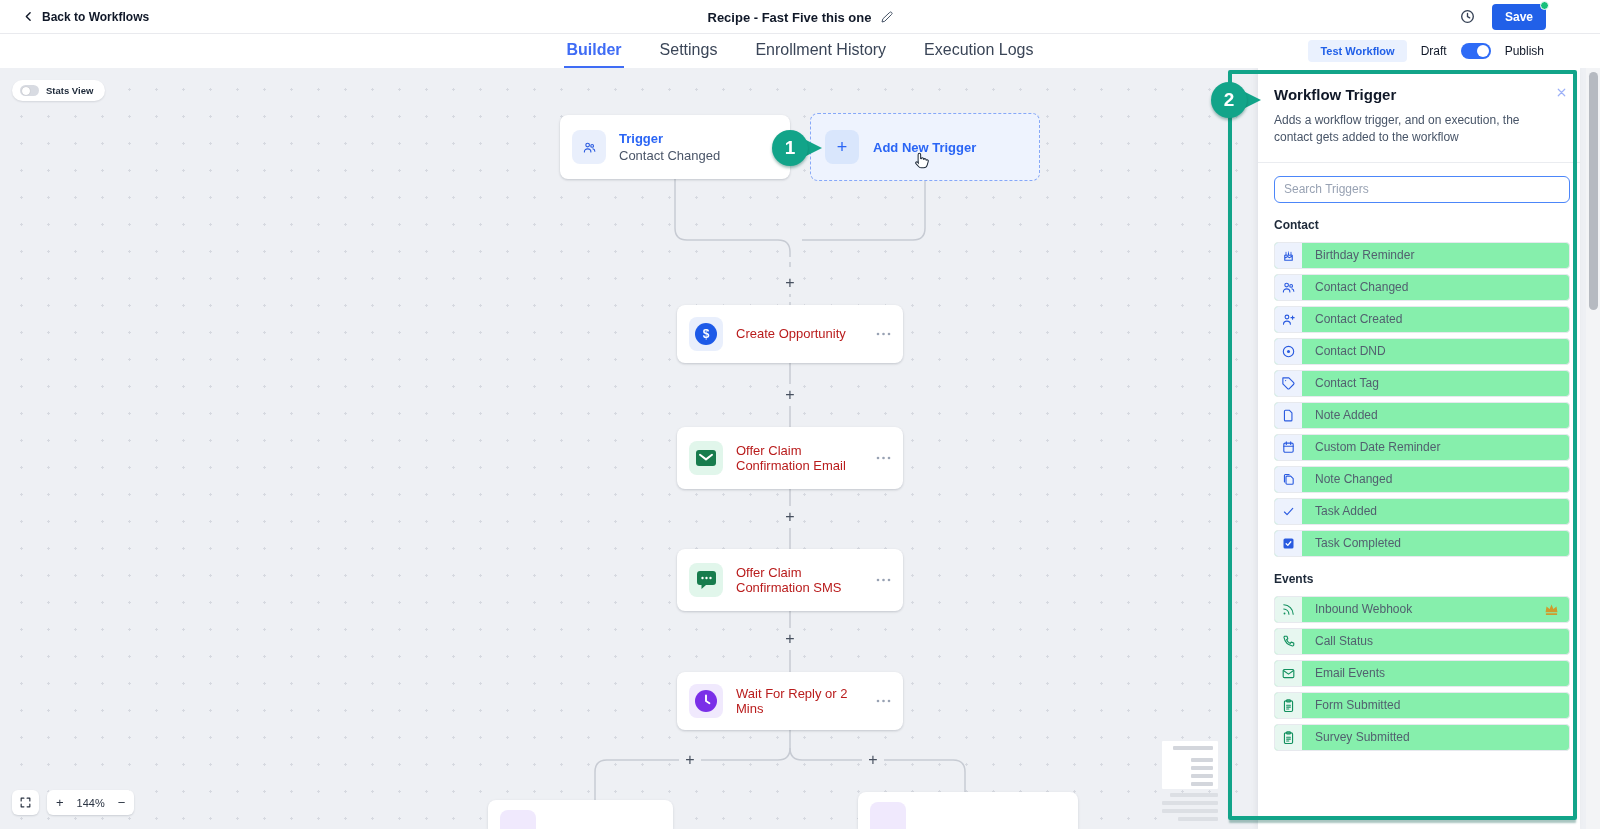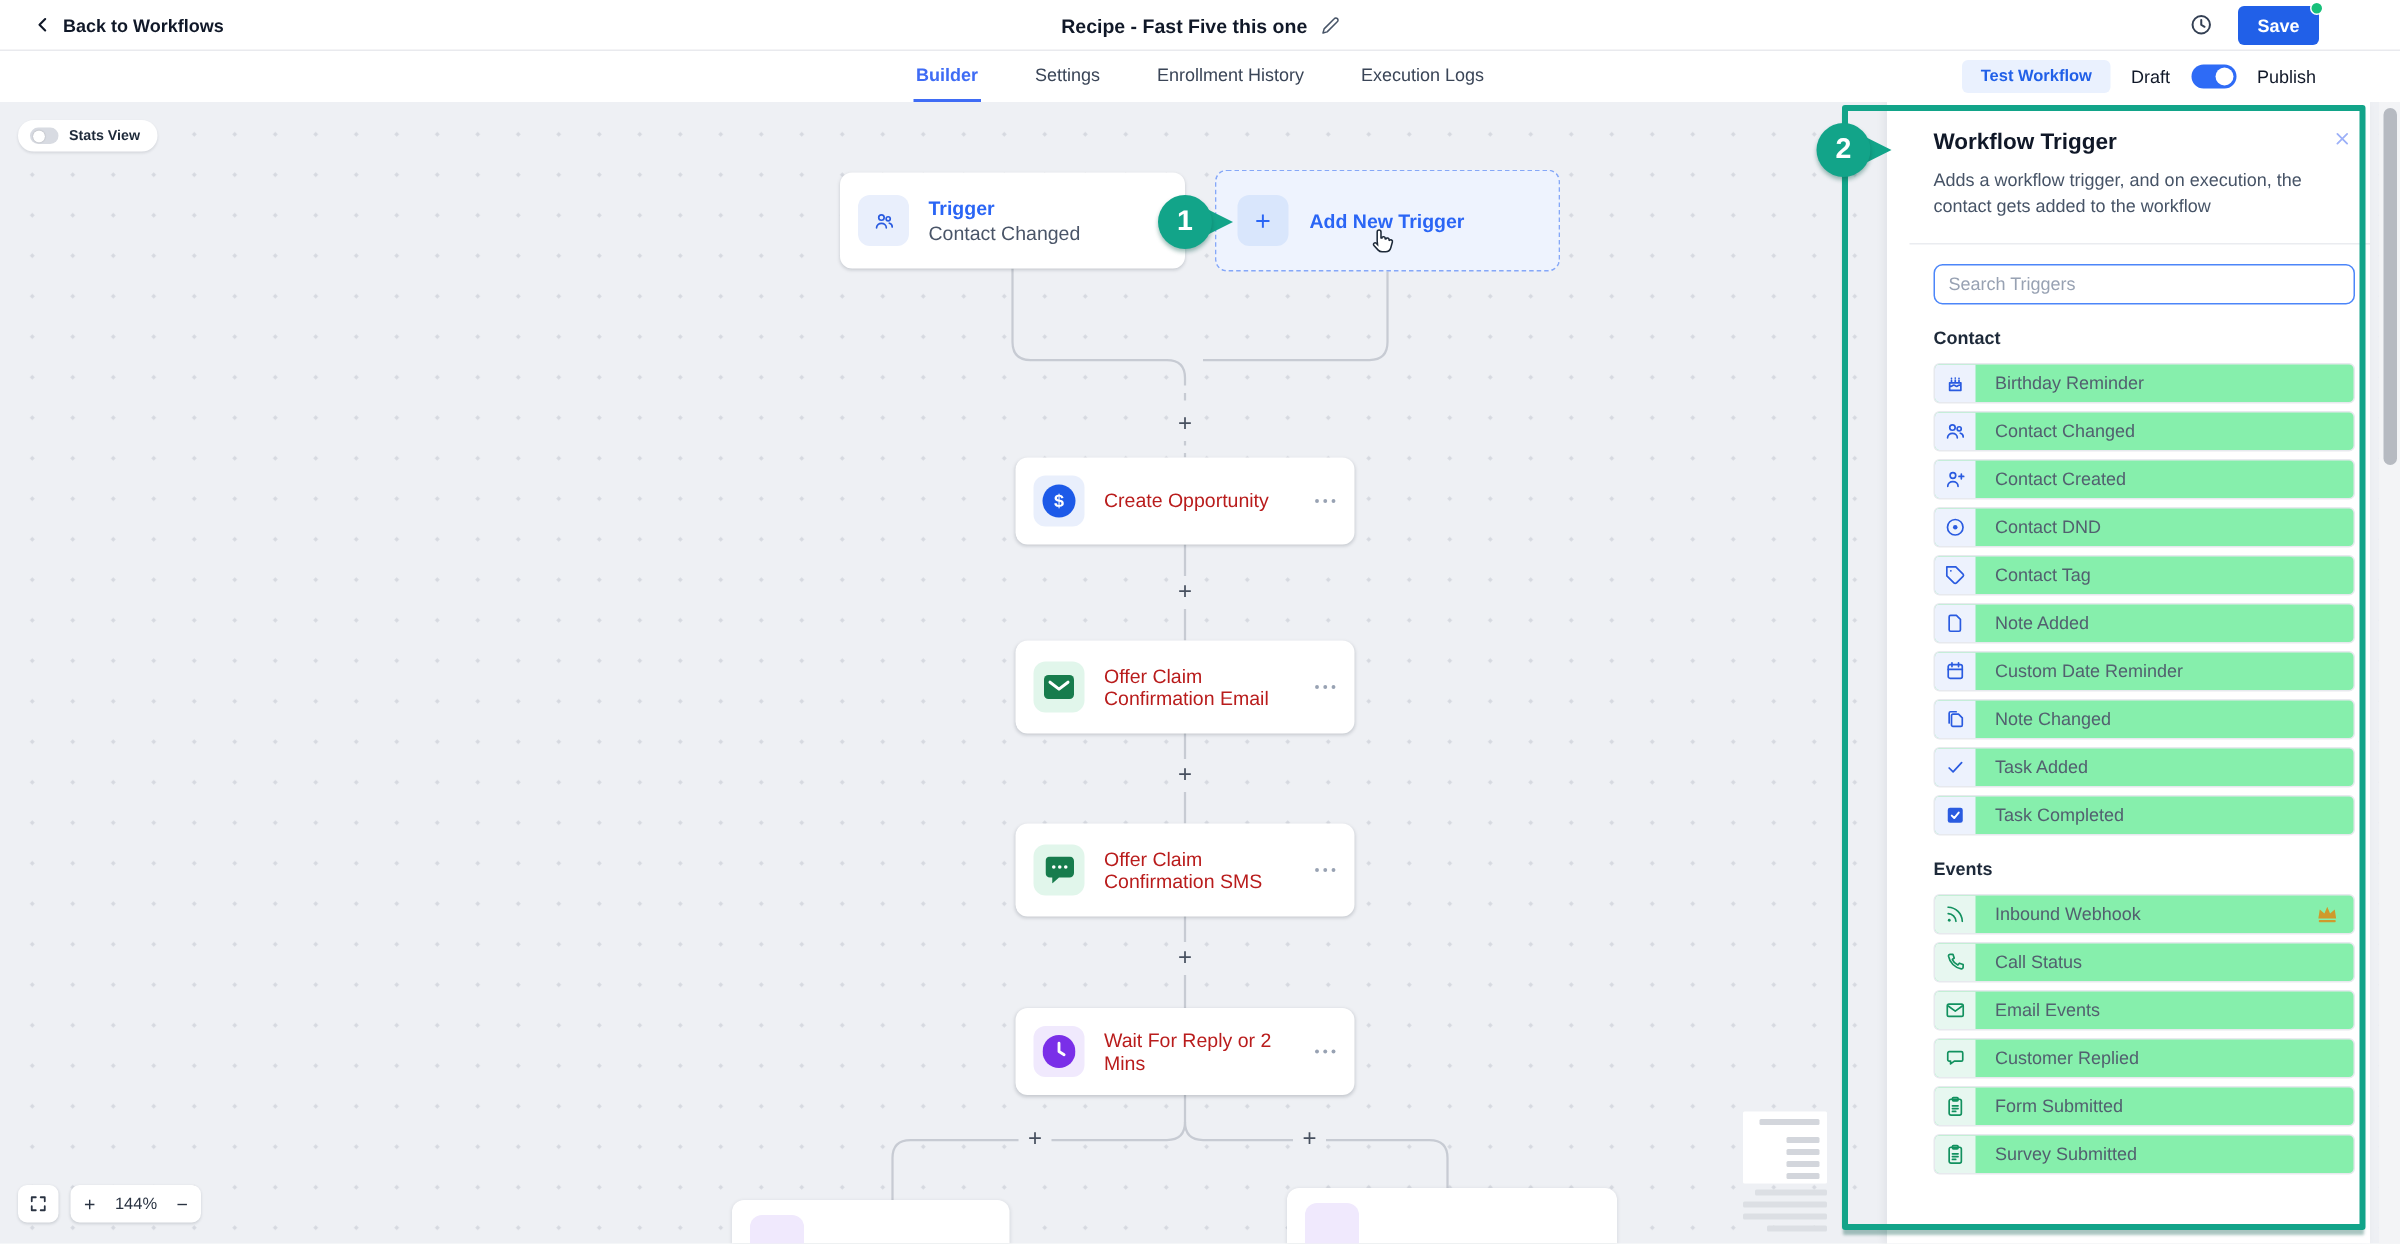--- a/index.html
+++ b/index.html
@@ -12,21 +12,21 @@
   .page-title-wrap { position:absolute; left:0; right:0; top:0; height:34px; display:flex; align-items:center; justify-content:center; gap:9px; pointer-events:none; }
   .page-title { font-size:13px; font-weight:700; color:#101828; }
   .topbar-right { margin-left:auto; display:flex; align-items:center; gap:16px; padding-right:54px; }
   .history-icon { color:#344054; cursor:pointer; }
   .save-btn { position:relative; background:#2160e8; color:#fff; font-size:12px; font-weight:700; border:none; border-radius:4px; padding:6px 13px; cursor:pointer; }
   .save-dot { position:absolute; top:-3px; right:-3px; width:9px; height:9px; border-radius:50%; background:#17c07a; border:1.5px solid #fff; }
 
   
   .tabbar { position:absolute; left:0; top:34px; width:1600px; height:34px; background:#fff; display:flex; align-items:center; z-index:20; }
   .tabs { position:absolute; left:0; right:0; height:34px; display:flex; justify-content:center; gap:34px; pointer-events:none; }
-  .tab { pointer-events:auto; font-size:12px; color:#3a4557; font-weight:500; height:34px; display:flex; align-items:center; border-bottom:2px solid transparent; padding:0 2px; cursor:pointer; }
+  .tab { pointer-events:auto; font-size:16px; color:#3a4557; font-weight:500; height:34px; display:flex; align-items:center; border-bottom:2px solid transparent; padding:0 2px; cursor:pointer; }
   .tab.active { color:#3f6cf5; font-weight:700; border-bottom-color:#3f6cf5; }
   .tabbar-right { margin-left:auto; display:flex; align-items:center; gap:14px; padding-right:56px; z-index:2; }
   .test-btn { background:#eaf1fe; color:#2160e8; font-size:11px; font-weight:700; border:none; border-radius:4px; padding:5px 12px; cursor:pointer; }
   .draft-label,.publish-label { font-size:12px; color:#101828; font-weight:500; }
   .toggle-on { width:30px; height:16px; border-radius:9px; background:#2e6bf6; position:relative; cursor:pointer; }
   .toggle-on .knob { position:absolute; right:2px; top:2px; width:12px; height:12px; border-radius:50%; background:#fff; }
 
   
   .canvas { position:absolute; left:0; top:68px; width:1600px; height:761px; background-color:#eef0f4;
     background-image:radial-gradient(circle, #d6d9e0 1.3px, transparent 1.4px); background-size:27px 27px; background-position:8px 8px; overflow:hidden; }
@@ -64,21 +64,21 @@
   .zc-level { font-size:11px; font-weight:400; padding:0 4px; cursor:default; }
 
   .skeleton { position:absolute; left:1148px; top:673px; width:70px; }
   .sk-card { background:#fff; width:56px; height:48px; margin-left:14px; padding:5px 5px 0 0; border-radius:1px; }
   .sk-bar { height:4px; background:#d3d6dc; border-radius:1px; margin:0 0 4px auto; }
   .sk-rows { margin-top:4px; }
   .sk-rows .sk-bar { background:#dcdfe4; }
 
   
   .panel { position:absolute; left:1258px; top:68px; width:322px; height:761px; background:#fff; z-index:5; box-shadow:-2px 0 6px rgba(16,24,40,.06); }
-  .panel-inner { padding:18px 10px 0 16px;margin-left:15px; }
+  .panel-inner { padding:18px 10px 0 16px; }
   .panel-head { position:relative; padding-right:24px; }
   .panel-title { font-size:15px; font-weight:700; color:#101828; margin-bottom:9px; }
   .panel-close { position:absolute; right:2px; top:0; color:#9db1f8; font-size:15px; cursor:pointer; line-height:1; }
   .panel-desc { font-size:12px; color:#475467; line-height:1.45; padding-right:6px; }
   .panel-divider { border-top:1px solid #eaecf0; margin:15px -10px 0 -16px; }
   .search-input { width:100%; height:27px; border:1.5px solid #4c86f9; border-radius:6px; margin-top:13px; font-size:12px; color:#344054; padding:0 9px; outline:none; font-family:"Liberation Sans", sans-serif; }
   .search-input::placeholder { color:#98a2b3; }
   .section-label { font-size:12px; font-weight:700; color:#1d2939; margin:15px 0 10px; }
   .trow { display:flex; align-items:center; height:27px; border:1px solid #e7e9ee; border-radius:4px; background:#86efac; margin-bottom:5px; overflow:hidden; cursor:pointer; }
   .row-icon { width:27px; min-width:27px; height:100%; display:flex; align-items:center; justify-content:center; }
@@ -437,28 +437,20 @@
             <svg width="15" height="15" viewBox="0 0 24 24" fill="none" stroke="currentColor" stroke-width="1.8" stroke-linecap="round" stroke-linejoin="round">
               <rect x="3.5" y="5.5" width="17" height="13" rx="1.8"></rect>
               <path d="M4.5 7.5 12 13l7.5-5.5"></path>
             </svg>
           </span>
     <span class="row-label">Email Events</span>
   </div>
         <div class="trow theme-green">
     <span class="row-icon icon">
             <svg width="15" height="15" viewBox="0 0 24 24" fill="none" stroke="currentColor" stroke-width="1.8" stroke-linecap="round" stroke-linejoin="round">
-              <path d="M5.5 5h13A1.5 1.5 0 0 1 20 6.5v7a1.5 1.5 0 0 1-1.5 1.5H11l-4 3v-3H5.5A1.5 1.5 0 0 1 4 13.5v-7A1.5 1.5 0 0 1 5.5 5z"></path>
-            </svg>
-          </span>
-    <span class="row-label">Customer Replied</span>
-  </div>
-        <div class="trow theme-green">
-    <span class="row-icon icon">
-            <svg width="15" height="15" viewBox="0 0 24 24" fill="none" stroke="currentColor" stroke-width="1.8" stroke-linecap="round" stroke-linejoin="round">
               <rect x="5.5" y="4.5" width="13" height="17" rx="2"></rect>
               <rect x="9" y="2.8" width="6" height="3.4" rx="1"></rect>
               <path d="M9 11.5h6M9 14.5h6M9 17.5h3.5"></path>
             </svg>
           </span>
     <span class="row-label">Form Submitted</span>
   </div>
         <div class="trow theme-green">
     <span class="row-icon icon">
             <svg width="15" height="15" viewBox="0 0 24 24" fill="none" stroke="currentColor" stroke-width="1.8" stroke-linecap="round" stroke-linejoin="round">

